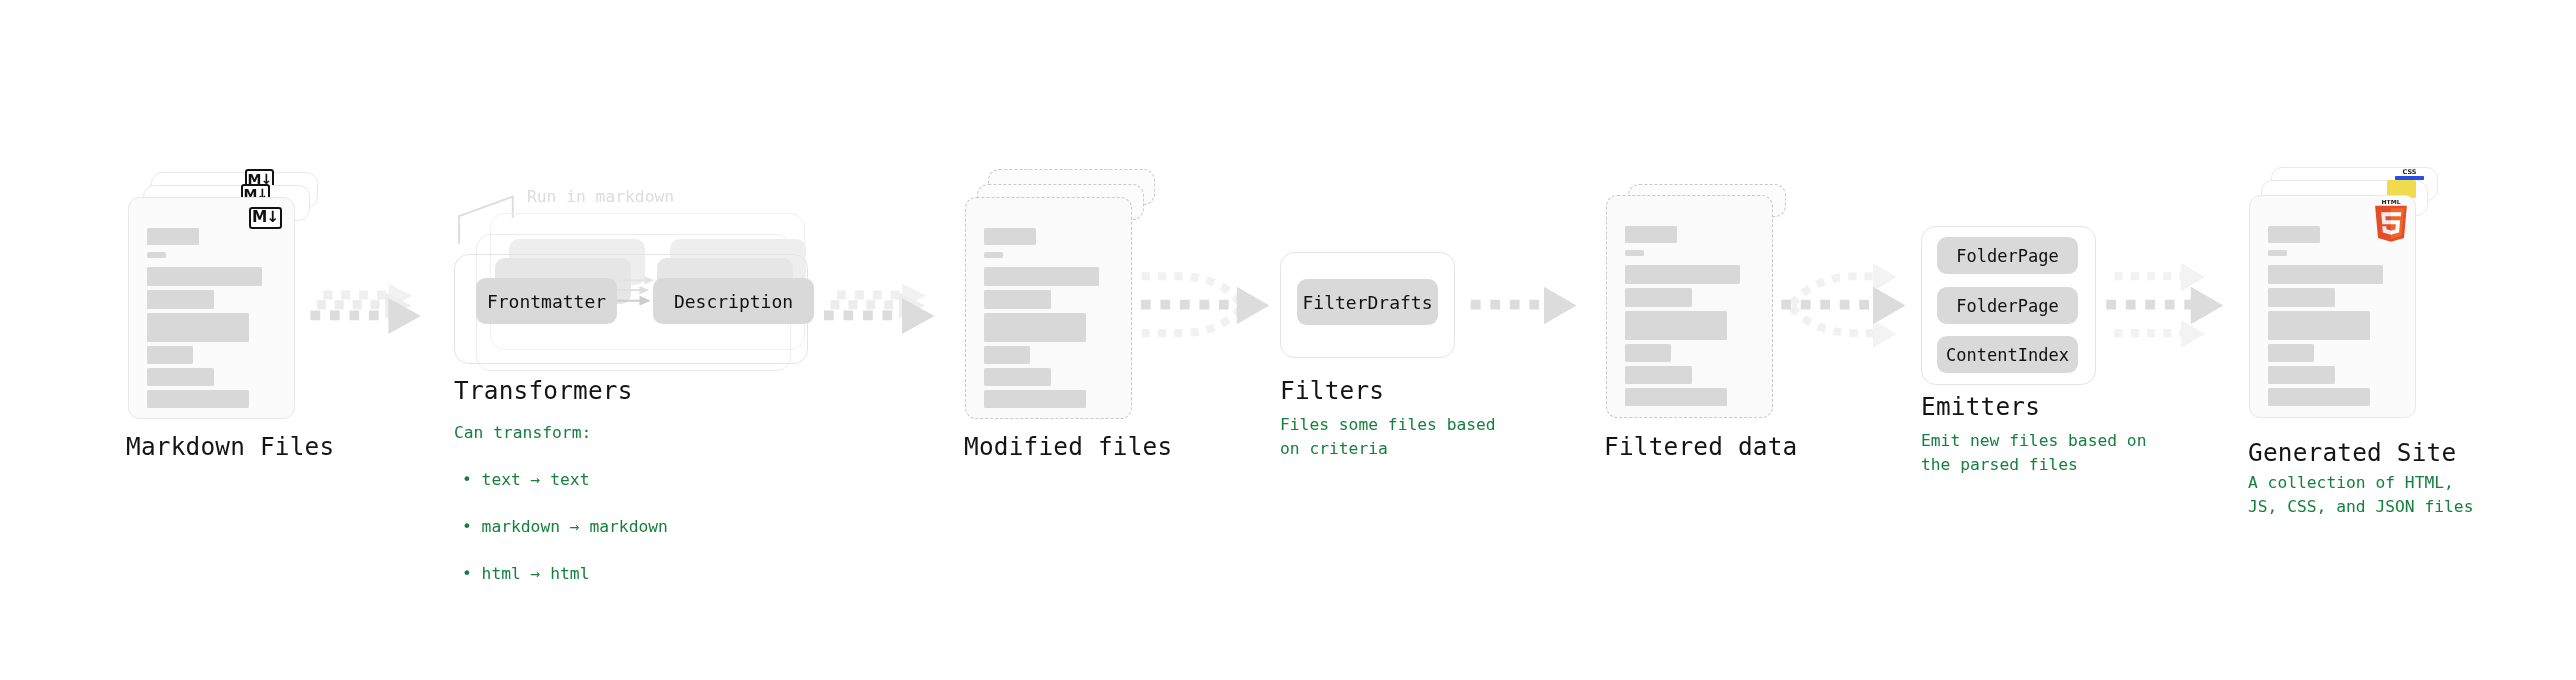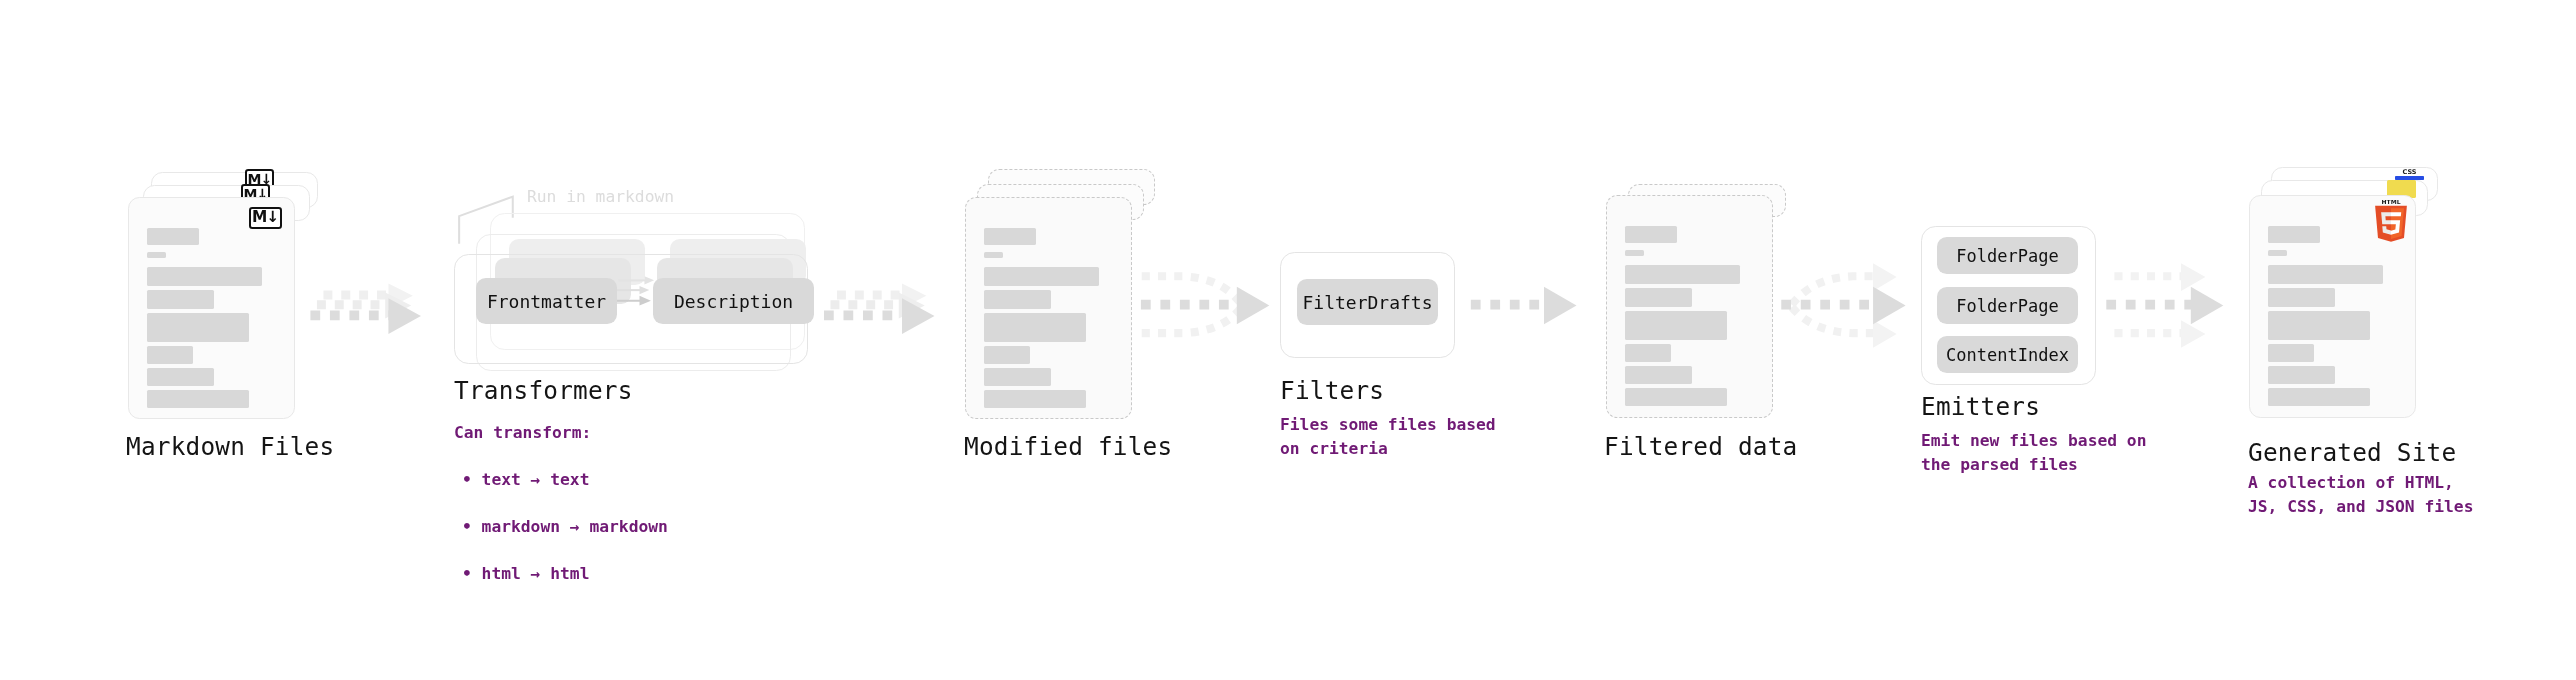--- a/index.html
+++ b/index.html
@@ -24,23 +24,22 @@
     font-size: 24.4px;
     font-weight: 400;
     color: #141414;
     letter-spacing: 0.2px;
     white-space: nowrap;
   }
   .stage-sub {
     position: absolute;
     font-size: 16.3px;
     line-height: 23.6px;
-    color: #701a75;
+    color: #15803d;
     white-space: pre-line;
-    font-weight: bold;
   }
 
   
   .doc-stack { position: absolute; }
   .doc-card {
     position: absolute;
     background: #fbfbfb;
     border: 1.6px solid #e8e8e8;
     border-radius: 11.4px;
     box-sizing: border-box;

